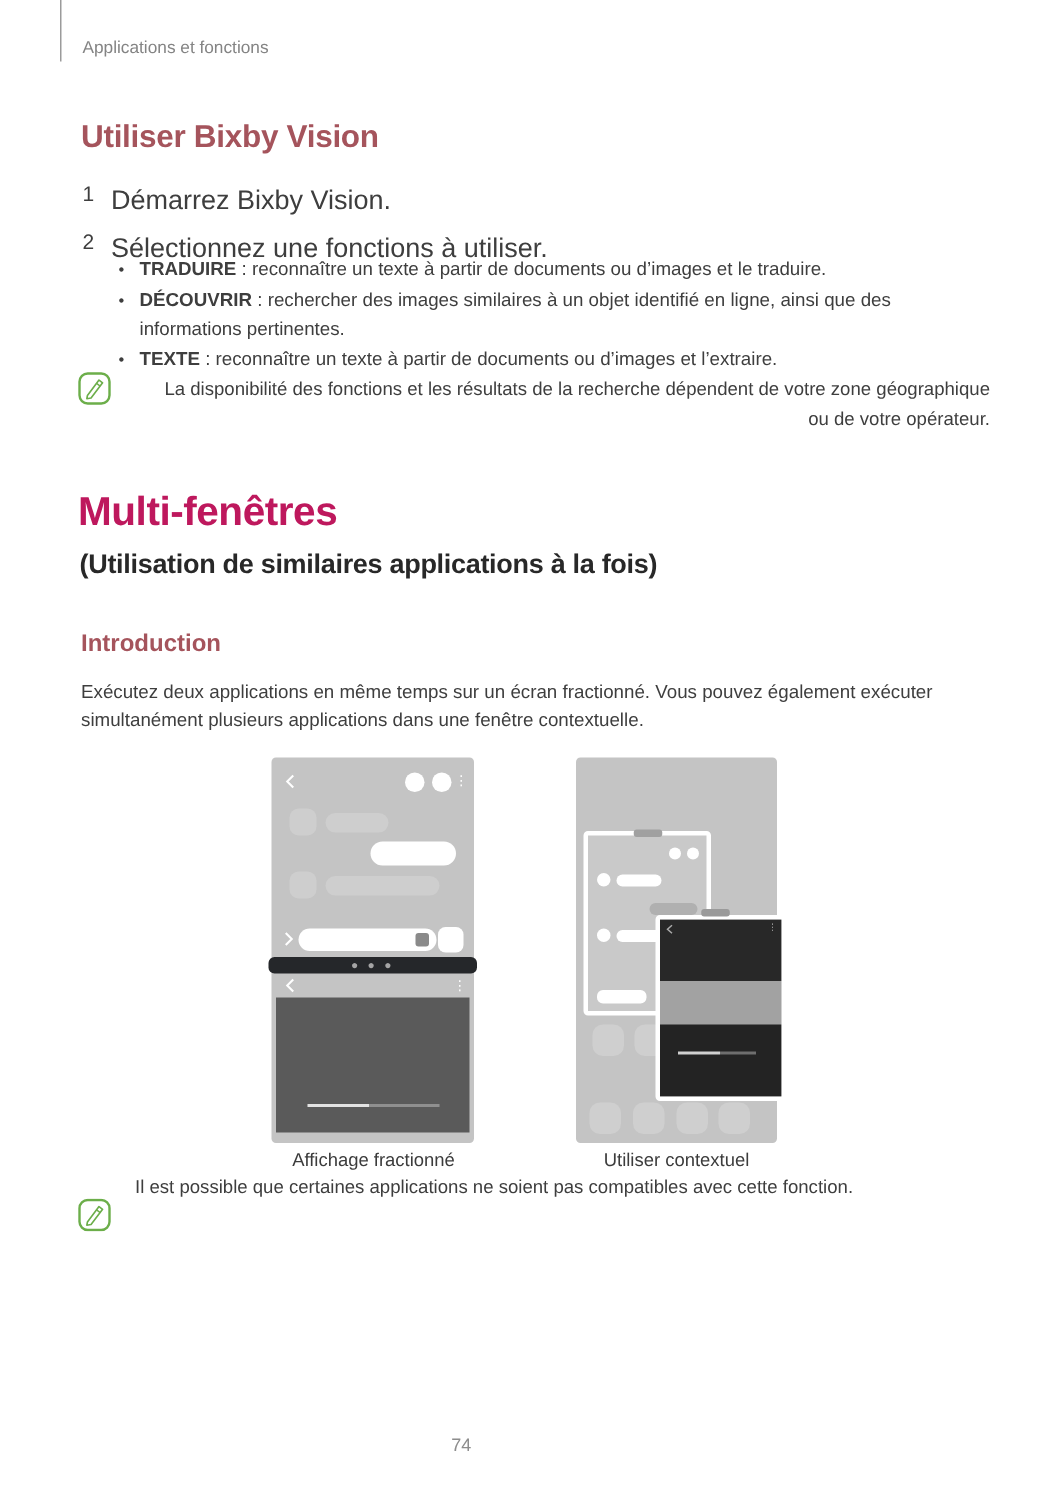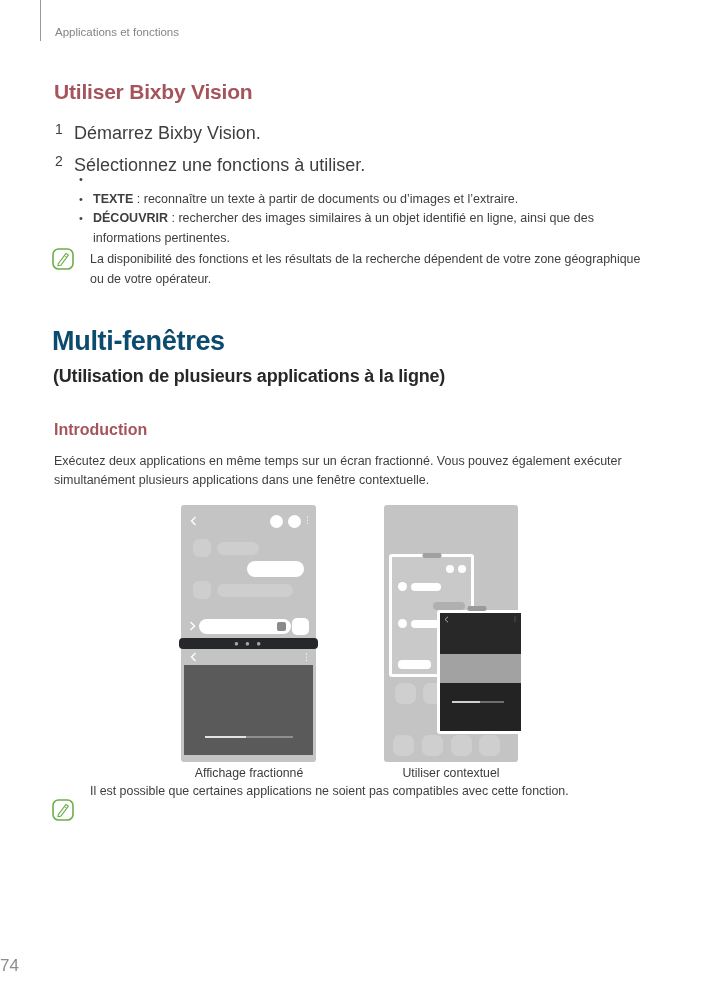--- a/index.html
+++ b/index.html
@@ -9,47 +9,47 @@
     position:relative;overflow:hidden;
   }
   .abs{position:absolute;}
 
   
   .vrule{left:40px;top:0;width:1px;height:41px;background:#9b9b9b;}
   .header-label{left:55px;top:26px;font-size:11.5px;color:#848484;text-align:right;}
 
   
   .h2{left:54px;top:80px;font-size:21px;font-weight:700;color:#a5545c;letter-spacing:-0.2px;}
-  .h1{left:52px;top:326px;font-size:27px;font-weight:700;color:#0c4a6e;letter-spacing:-0.3px;}
+  .h1{left:52px;top:326px;font-size:27px;font-weight:700;color:#be185d;letter-spacing:-0.3px;}
   .subtitle{left:53px;top:366px;font-size:18px;font-weight:700;color:#282828;letter-spacing:-0.2px;}
   .h3{left:54px;top:421px;font-size:16px;font-weight:700;color:#a5545c;}
 
   
   .steps{left:55px;top:121px;}
   .step{display:flex;margin-bottom:9px;}
   .step-num{width:19px;font-size:14px;color:#3e3e3e;flex:none;}
   .step-text{font-size:18px;padding-top:2px;}
   .bullets{left:79px;top:170px;width:572px;}
   .bullet{display:flex;font-size:12.5px;line-height:19.5px;}
   .bullet-dot{width:14px;flex:none;}
   .bullet-dot::before{content:"•";font-size:11px;}
   .bullet-text{white-space:pre-line;}
   .term{font-weight:700;}
   .para{left:54px;top:452px;font-size:12.5px;line-height:18.5px;white-space:pre-line;}
   .note-text{font-size:12.4px;line-height:19.5px;white-space:pre-line;color:#3e3e3e;}
   .note1-icon{left:52px;top:248px;}
-  .note1-text{left:90px;top:250px;width:570px;}
+  .note1-text{left:90px;top:250px;width:570px;text-align:right;}
   .note2-icon{left:52px;top:799px;}
   .note2-text{left:90px;top:782px;width:580px;}
 
   
   .caption{font-size:12.3px;color:#3c3c3c;text-align:center;}
   .caption1{left:169px;top:766px;width:160px;}
   .caption2{left:372px;top:766px;width:158px;}
-  .pagenum{left:0;top:956px;width:615px;font-size:17px;color:#8d8d8d;}
+  .pagenum{left:0;top:956px;width:615px;text-align:center;font-size:12px;color:#8d8d8d;}
 
   .phone{background:#c4c4c4;border-radius:3px;}
   .phone1{left:181px;top:505px;width:135px;height:257px;}
   .phone2{left:384px;top:505px;width:134px;height:257px;}
   .phone *{position:absolute;}
 
   
   .p1-circle{width:13px;height:13px;border-radius:50%;background:#fff;top:10px;}
   .p1-av{width:18px;height:18px;border-radius:6px;background:#cecece;left:12px;}
   .p1-pill{height:13px;border-radius:6.5px;background:#cecece;left:36px;}
@@ -93,44 +93,45 @@
   </div>
   <div class="step">
     <span class="step-num">2</span>
     <span class="step-text">Sélectionnez une fonctions à utiliser.</span>
   </div>
 </div>
 
 <div class="abs bullets">
   <div class="bullet">
     <span class="bullet-dot"></span>
-  </div>
-  <div class="bullet">
-    <span class="bullet-dot"></span>
-    <span class="bullet-text"><span class="term">TEXTE</span><span> : reconnaître un texte à partir de documents ou d’images et l’extraire.</span></span>
+    <span class="bullet-text"><span class="term">TRADUIRE</span><span> : reconnaître un texte à partir de documents ou d’images et le traduire.</span></span>
   </div>
   <div class="bullet">
     <span class="bullet-dot"></span>
     <span class="bullet-text"><span class="term">DÉCOUVRIR</span><span> : rechercher des images similaires à un objet identifié en ligne, ainsi que des
 informations pertinentes.</span></span>
+  </div>
+  <div class="bullet">
+    <span class="bullet-dot"></span>
+    <span class="bullet-text"><span class="term">TEXTE</span><span> : reconnaître un texte à partir de documents ou d’images et l’extraire.</span></span>
   </div>
 </div>
 
 <div class="abs note1-icon">
   <svg width="22" height="22" viewBox="0 0 22 22">
     <rect x="1" y="1" width="20" height="20" rx="5.5" fill="#ffffff" stroke="#6cae4a" stroke-width="1.6"></rect>
     <path d="M6.3 15.6 L14.0 5.4 L16.4 7.2 L8.7 17.3 L5.9 17.8 Z" fill="#ffffff" stroke="#6cae4a" stroke-width="1.1" stroke-linejoin="round"></path>
     <line x1="12.4" y1="7.6" x2="14.8" y2="9.4" stroke="#6cae4a" stroke-width="0.9"></line>
   </svg>
 </div>
 <div class="abs note-text note1-text">La disponibilité des fonctions et les résultats de la recherche dépendent de votre zone géographique
 ou de votre opérateur.</div>
 
 <div class="abs h1">Multi-fenêtres</div>
-<div class="abs subtitle">(Utilisation de plusieurs applications à la ligne)</div>
+<div class="abs subtitle">(Utilisation de similaires applications à la fois)</div>
 <div class="abs h3">Introduction</div>
 <div class="abs para">Exécutez deux applications en même temps sur un écran fractionné. Vous pouvez également exécuter
 simultanément plusieurs applications dans une fenêtre contextuelle.</div>
 
 <div class="abs phone phone1">
   <span style="left:9px;top:11px;">
     <svg width="7" height="10" viewBox="0 0 7 10">
         <polyline points="5.5,1 1.5,5 5.5,9" fill="none" stroke="#ffffff" stroke-width="1.4"></polyline>
       </svg>
   </span>

